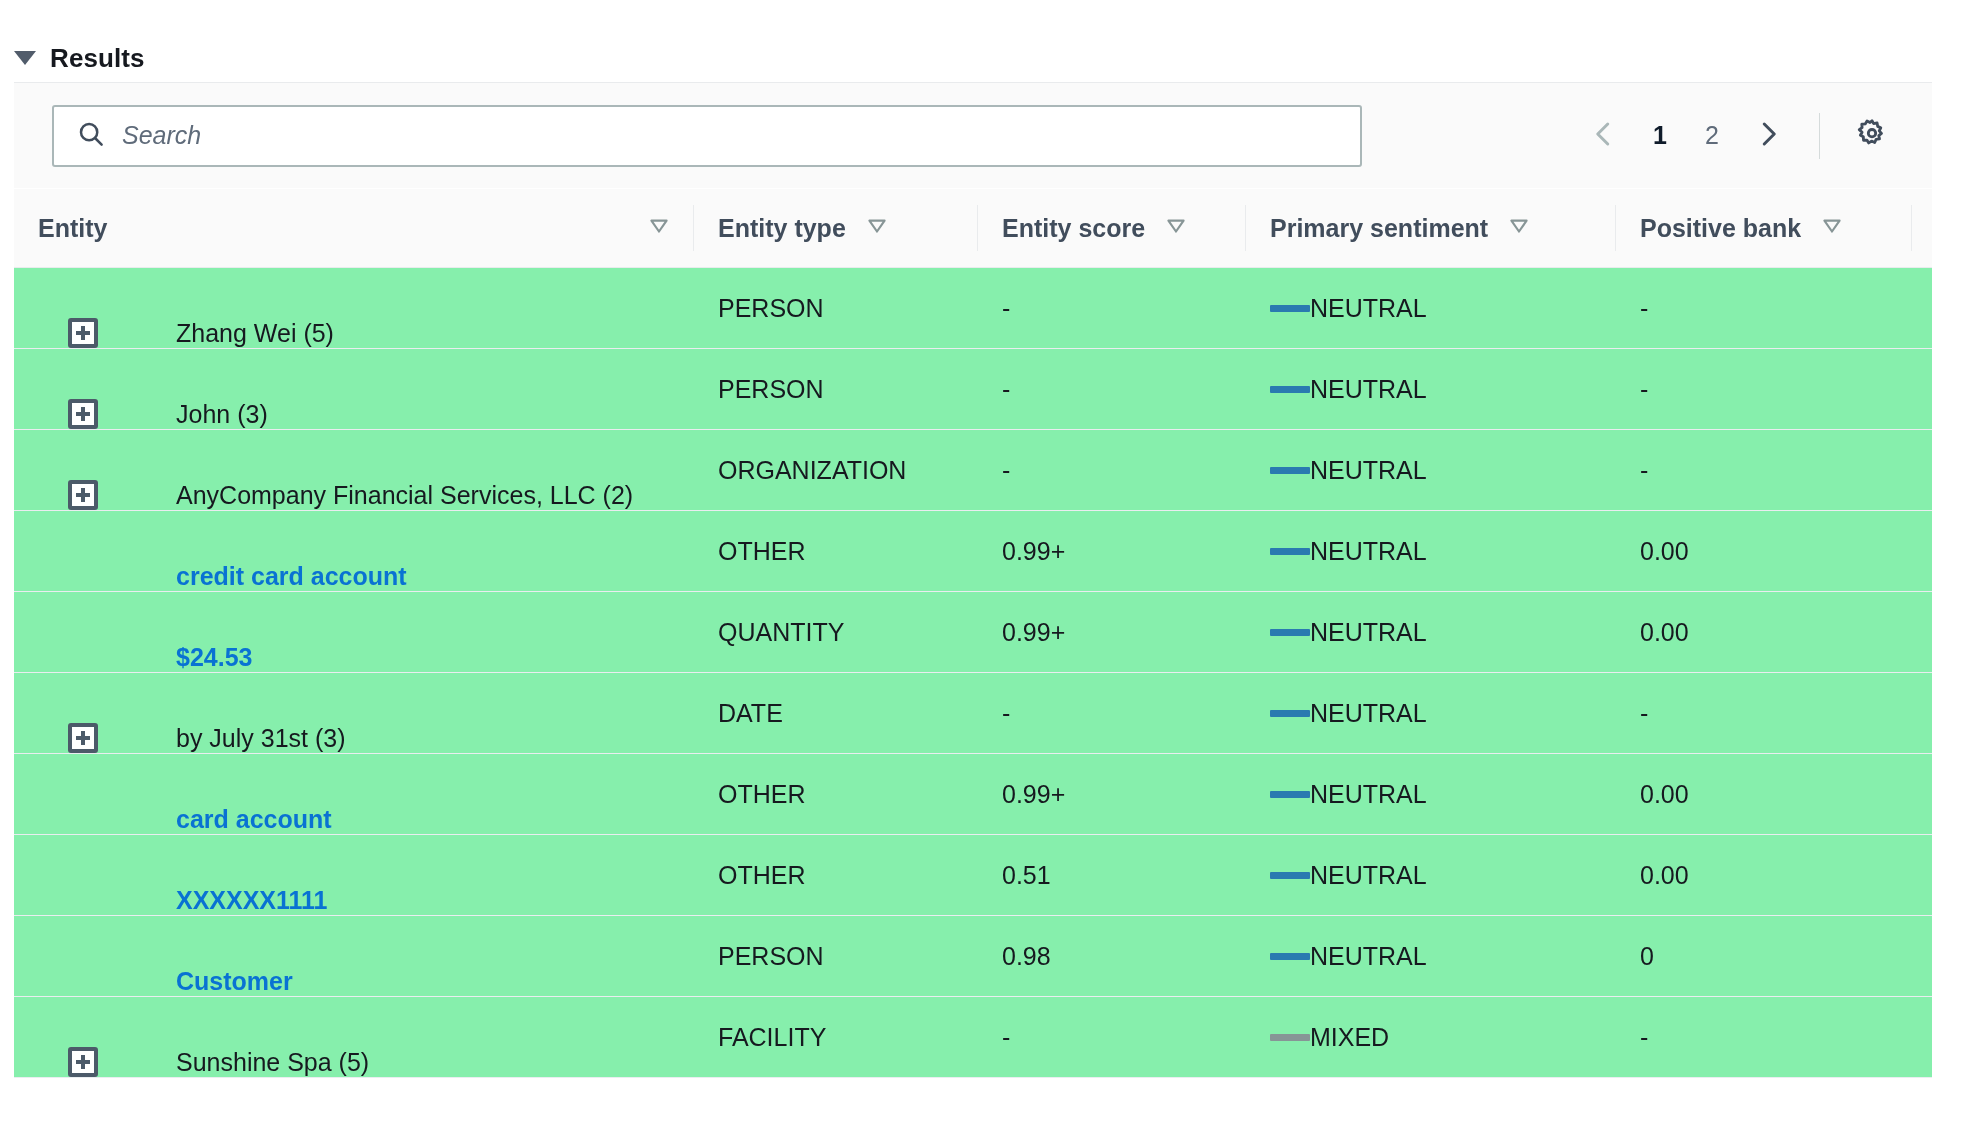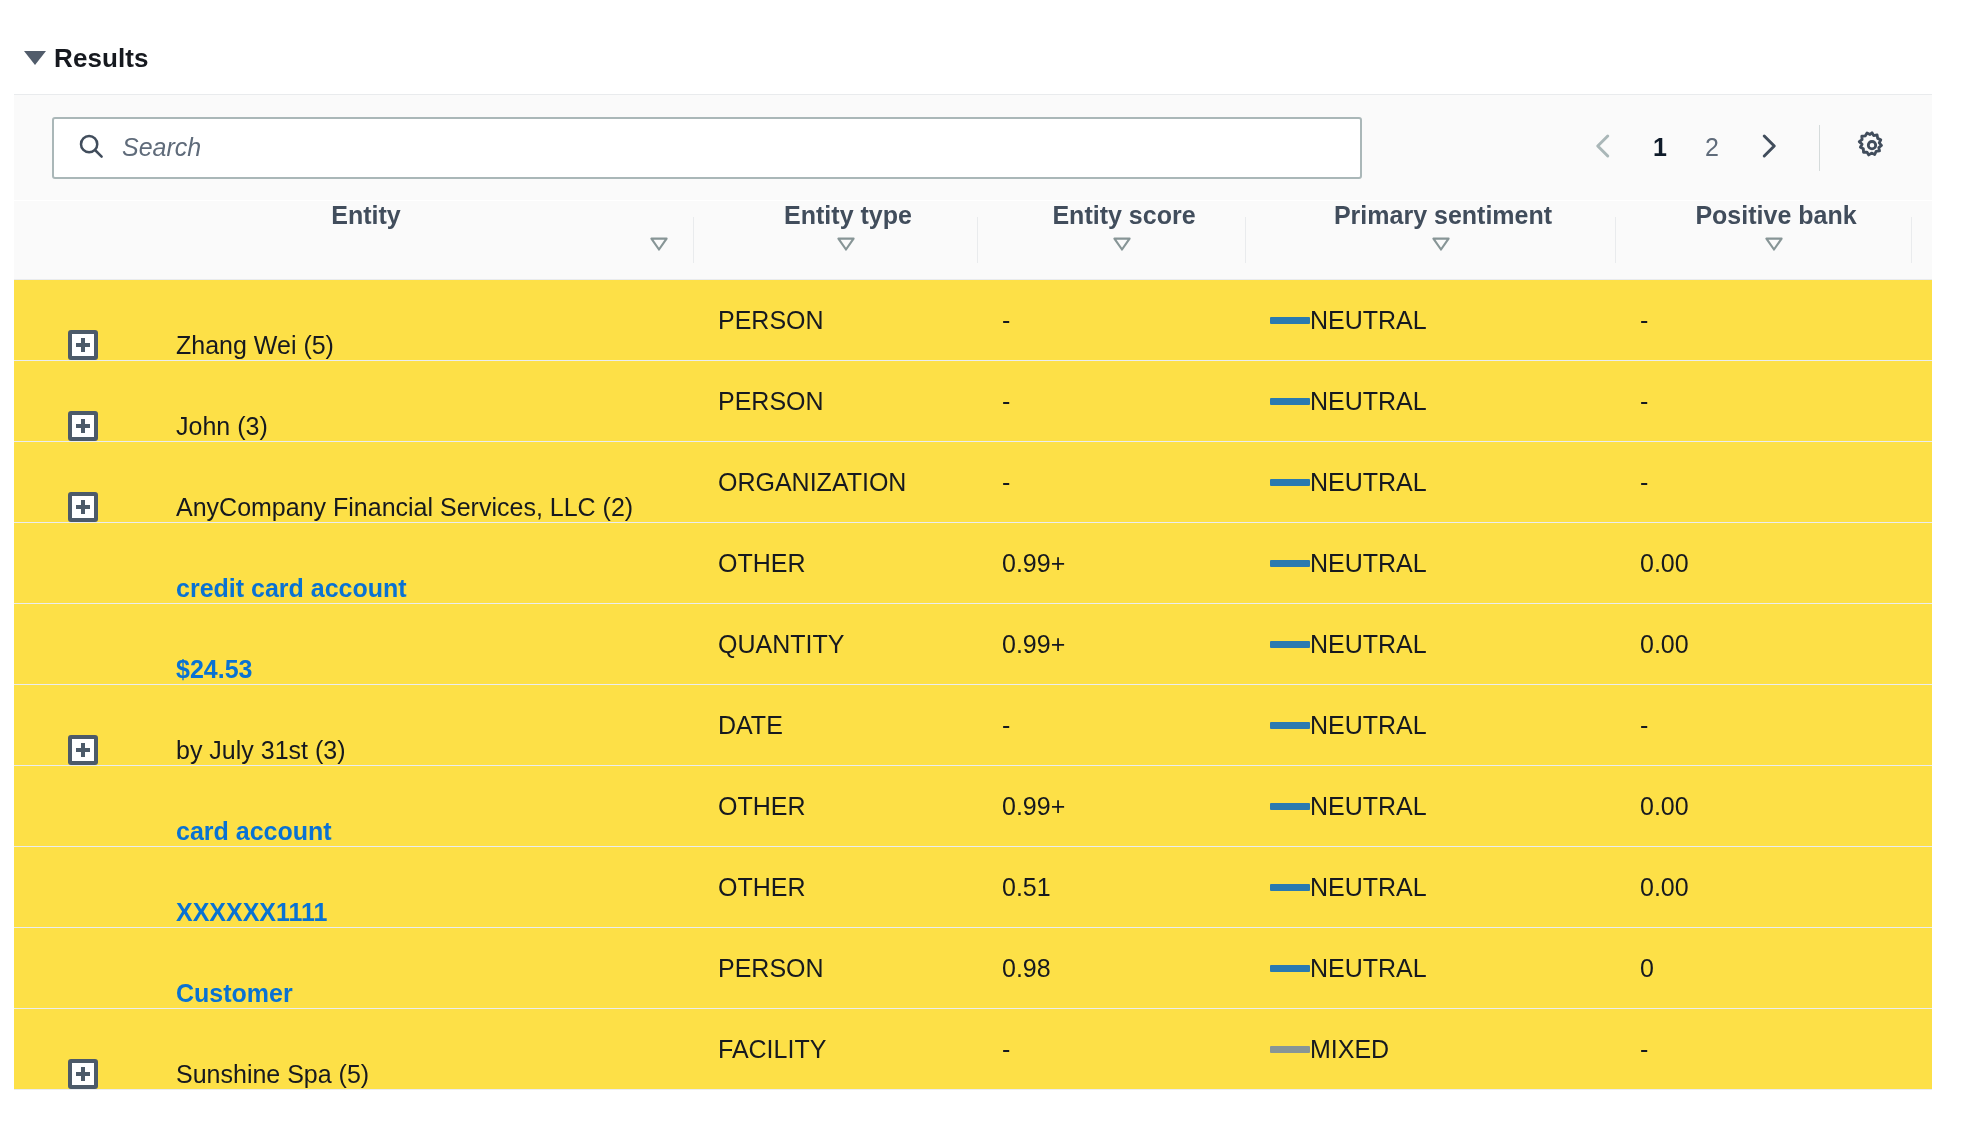--- a/index.html
+++ b/index.html
@@ -10,44 +10,43 @@
     height: 1142px;
     background: #ffffff;
     font-family: "Liberation Sans", sans-serif;
     -webkit-font-smoothing: antialiased;
   }
 
   
   .section-header {
     display: flex;
     align-items: center;
-    gap: 8px;
+    gap: 14px;
     padding: 34px 0 0 14px;
     height: 82px;
-    margin-left: 10px;
   }
   .disclosure-triangle {
     width: 0; height: 0;
     border-left: 11px solid transparent;
     border-right: 11px solid transparent;
     border-top: 14px solid #515c6b;
     cursor: pointer;
   }
   .section-title {
     font-size: 26px;
     font-weight: bold;
     color: #16191f;
     letter-spacing: 0.1px;
   }
 
   
   .table-container {
-    margin: 12px 0 0 14px;
+    margin: 0 0 0 14px;
     width: 1918px;
-    background: #fde047;
+    background: #86efac;
     border-top: 1px solid #e9ebed;
     overflow: hidden;
     position: relative;
   }
 
   
   .toolbar {
     height: 106px;
     background: #fafafa;
     display: flex;
@@ -132,21 +131,20 @@
     padding: 0;
     vertical-align: middle;
     border-bottom: 1px solid #e9ebed;
   }
   .th-inner {
     display: flex;
     align-items: center;
     height: 78px;
     padding-left: 24px;
     position: relative;
-    flex-direction: column;
   }
   .th-inner.with-divider::after {
     content: "";
     position: absolute;
     right: 0;
     top: 16px;
     bottom: 16px;
     width: 1px;
     background: #e9ebed;
   }

